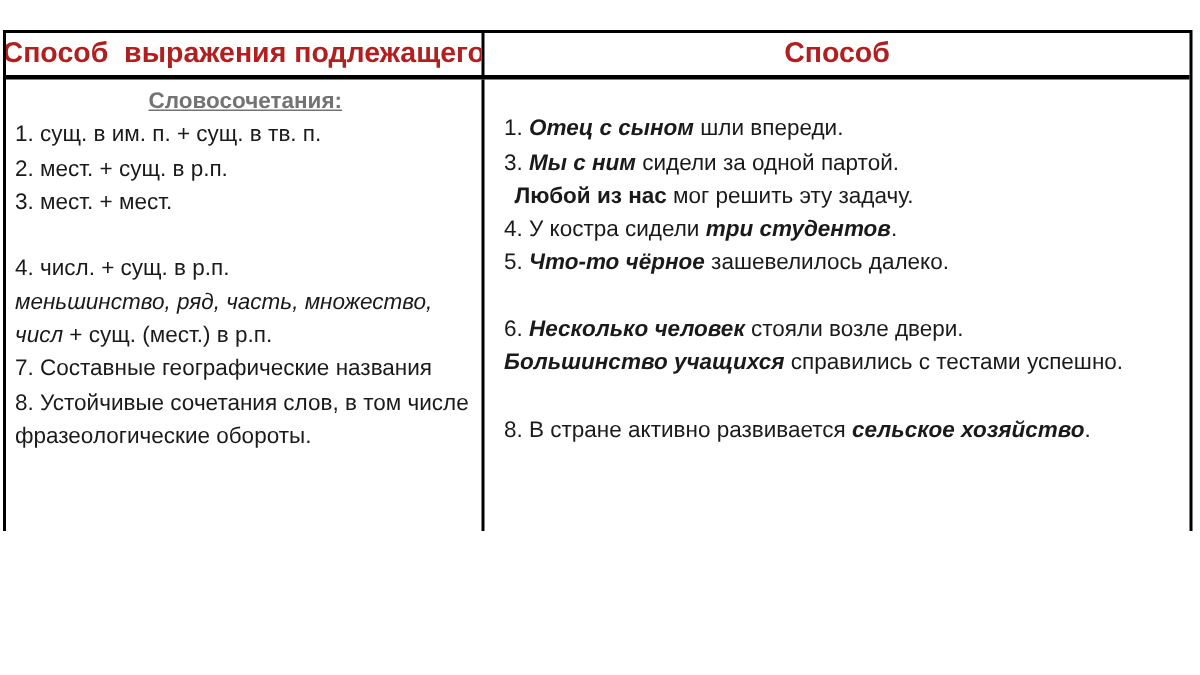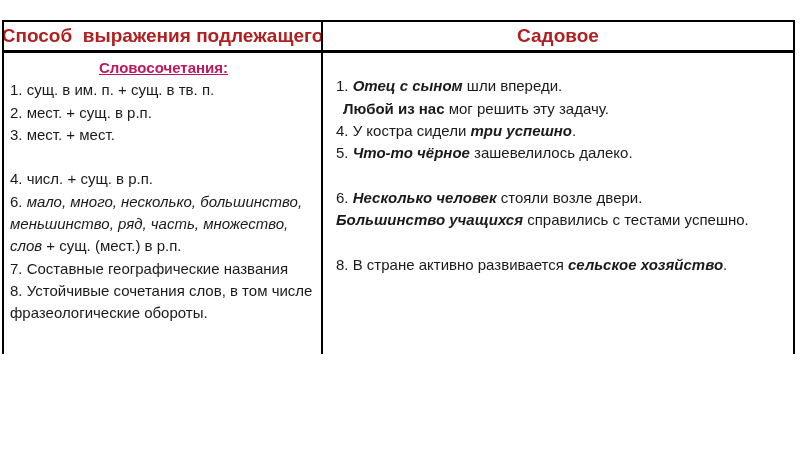--- a/index.html
+++ b/index.html
@@ -41,43 +41,43 @@
 </head>
 <body>
 
 <div class="canvas">
   <div class="gtable">
     <div class="header-row">
       <div class="hcell left">
         <span>Способ  выражения подлежащего</span>
       </div>
       <div class="hcell right">
-        <span>Садовое</span>
+        <span>Способ</span>
       </div>
     </div>
     <div class="body-row">
       <div class="cell left">
-          <div class="line center"><span class="seg-b seg-u" style="color: #be185d;">Словосочетания:</span></div>
+          <div class="line center"><span class="seg-b seg-u" style="color: #737373;">Словосочетания:</span></div>
           <div class="line"><span>1. сущ. в им. п. + сущ. в тв. п.</span></div>
           <div class="line"><span>2. мест. + сущ. в р.п.</span></div>
           <div class="line"><span>3. мест. + мест.</span></div>
           <div class="line">&nbsp;</div>
           <div class="line"><span>4. числ. + сущ. в р.п.</span></div>
-          <div class="line"><span>6. </span><span class="seg-i">мало, много, несколько, большинство,</span></div>
           <div class="line"><span class="seg-i">меньшинство, ряд, часть, множество,</span></div>
-          <div class="line"><span class="seg-i">слов</span><span> + сущ. (мест.) в р.п.</span></div>
+          <div class="line"><span class="seg-i">числ</span><span> + сущ. (мест.) в р.п.</span></div>
           <div class="line"><span>7. Составные географические названия</span></div>
           <div class="line"><span>8. Устойчивые сочетания слов, в том числе</span></div>
           <div class="line"><span>фразеологические обороты.</span></div>
         </div>
       <div class="cell right">
           <div class="line">&nbsp;</div>
           <div class="line"><span>1. </span><span class="seg-b seg-i">Отец с сыном</span><span> шли впереди.</span></div>
+          <div class="line"><span>3. </span><span class="seg-b seg-i">Мы с ним</span><span> сидели за одной партой.</span></div>
           <div class="line" style="padding-left: 7px;"><span class="seg-b">Любой из нас</span><span> мог решить эту задачу.</span></div>
-          <div class="line"><span>4. У костра сидели </span><span class="seg-b seg-i">три успешно</span><span>.</span></div>
+          <div class="line"><span>4. У костра сидели </span><span class="seg-b seg-i">три студентов</span><span>.</span></div>
           <div class="line"><span>5. </span><span class="seg-b seg-i">Что-то чёрное</span><span> зашевелилось далеко.</span></div>
           <div class="line">&nbsp;</div>
           <div class="line"><span>6. </span><span class="seg-b seg-i">Несколько человек</span><span> стояли возле двери.</span></div>
           <div class="line"><span class="seg-b seg-i">Большинство учащихся</span><span> справились с тестами успешно.</span></div>
           <div class="line">&nbsp;</div>
           <div class="line"><span>8. В стране активно развивается </span><span class="seg-b seg-i">сельское хозяйство</span><span>.</span></div>
         </div>
     </div>
   </div>
 </div>

